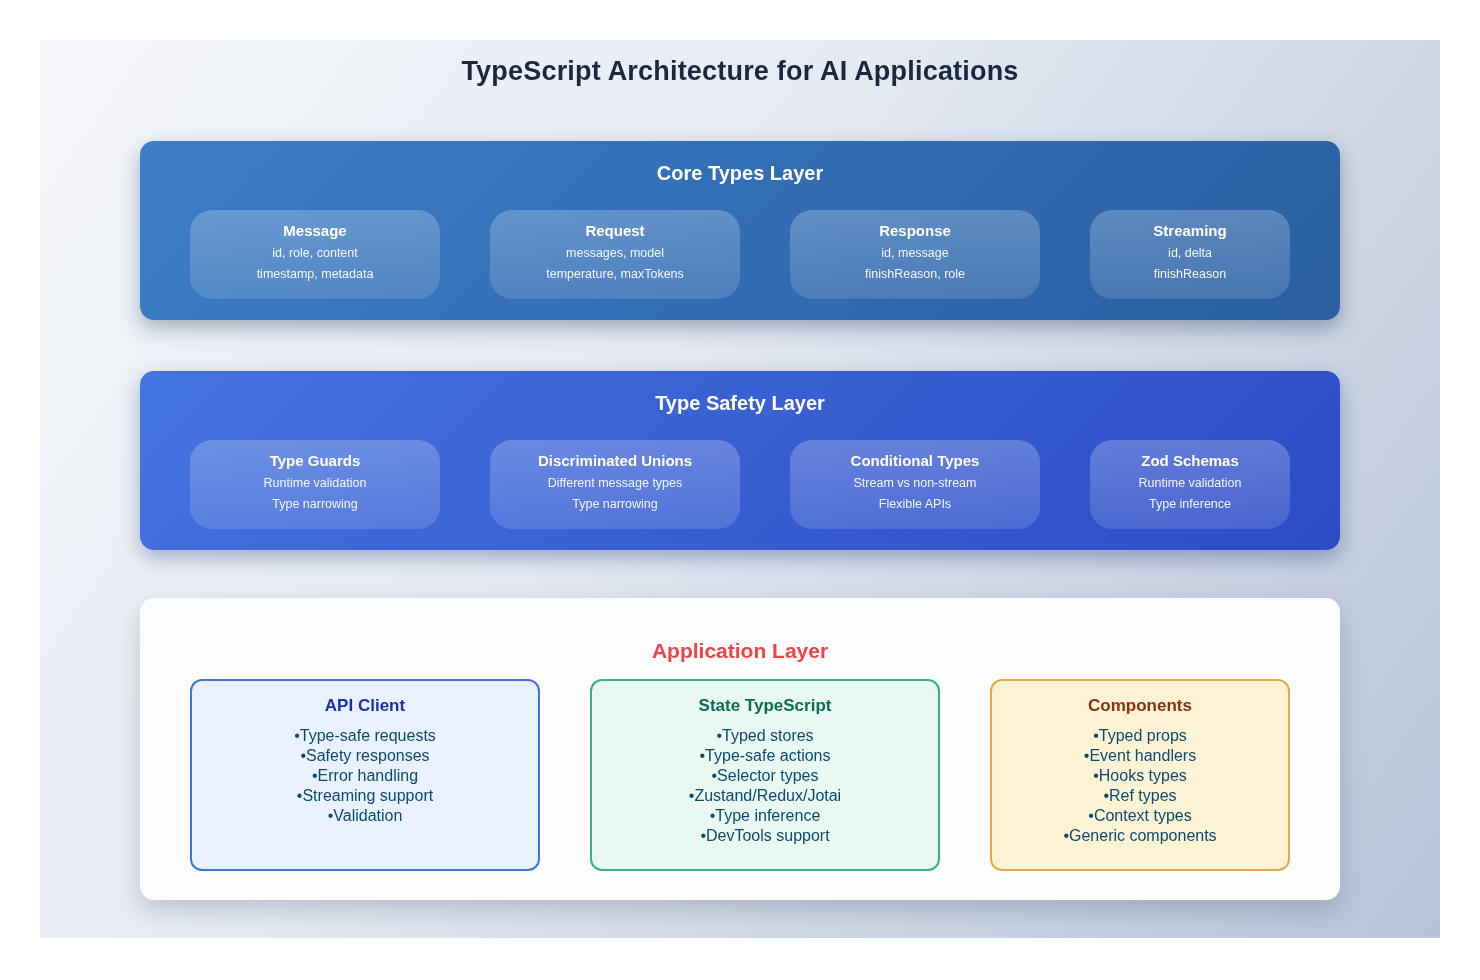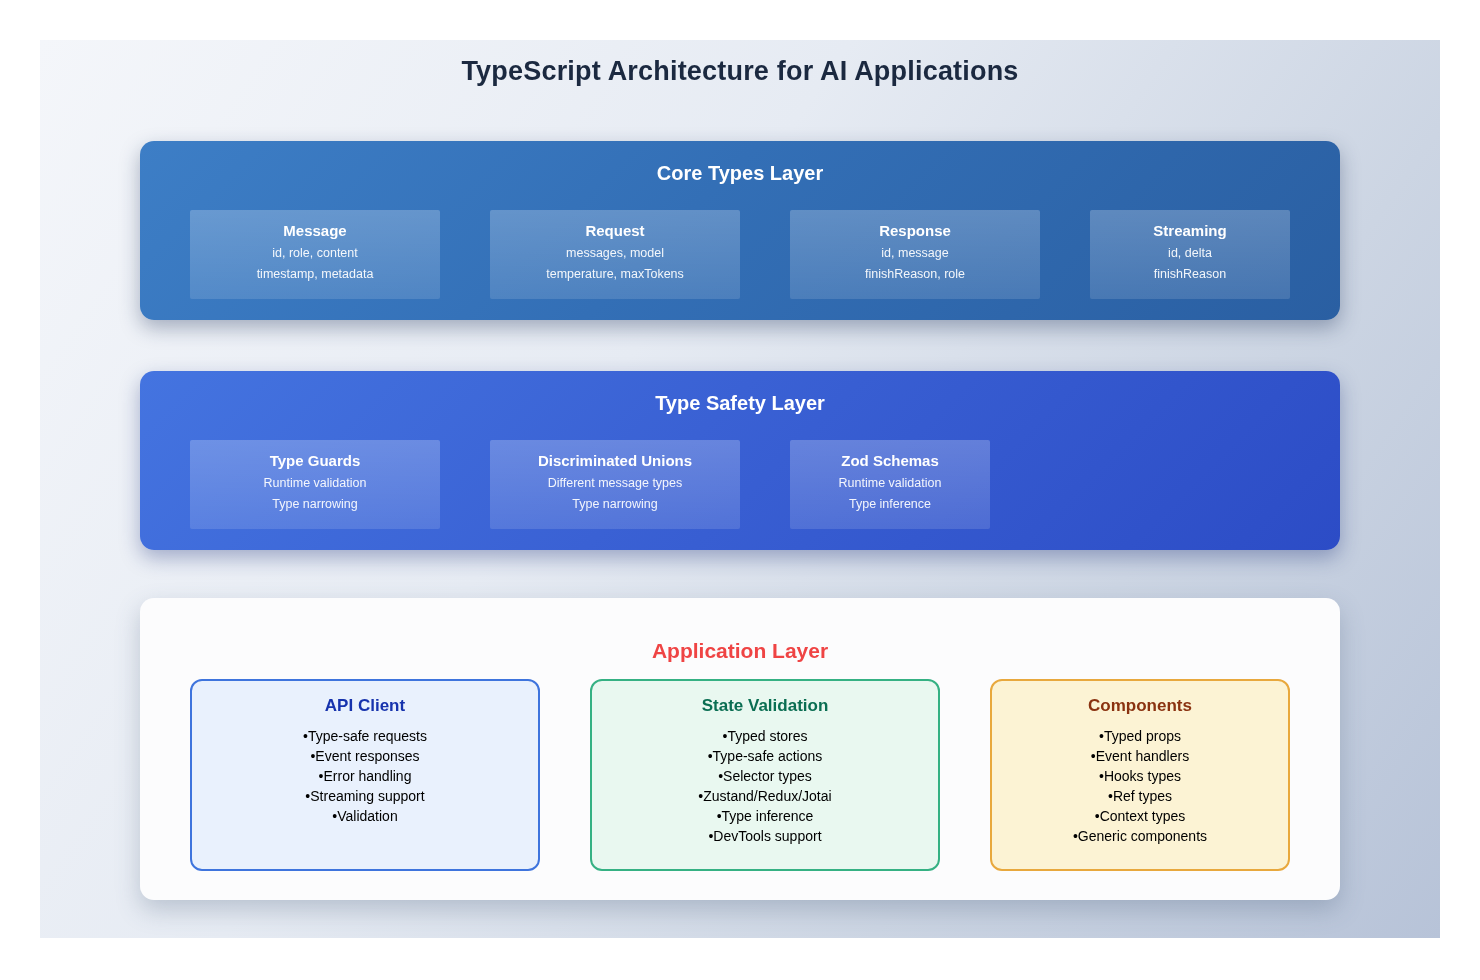--- a/index.html
+++ b/index.html
@@ -81,21 +81,21 @@
     top: 69px;
     width: 1100px;
     display: flex;
     gap: 50px;
   }
   .layer-app .cards-row {
     top: 81px;
   }
   .bcard {
     height: 89px;
-    border-radius: 2px;
+    border-radius: 22px;
     background: linear-gradient(180deg, rgba(255,255,255,0.23), rgba(255,255,255,0.13));
     text-align: center;
     box-sizing: border-box;
   }
   .w250 { width: 250px; }
   .w200 { width: 200px; }
   .bcard .bcard-title {
     margin: 12px 0 0 0;
     font-size: 15px;
     font-weight: bold;
@@ -132,23 +132,23 @@
     font-size: 17px;
     font-weight: bold;
   }
   .acard-api .acard-title { color: #1733ad; }
   .acard-state .acard-title { color: #0a6e52; }
   .acard-components .acard-title { color: #8a3210; }
   .acard .acard-items {
     margin-top: 10px;
   }
   .acard .item {
-    font-size: 14px;
+    font-size: 16px;
     line-height: 20px;
-    color: #000000;
+    color: #0c4a6e;
   }
   .acard .item::before {
     content: "\2022 ";
   }
 </style>
 </head>
 <body>
 
 <div class="stage">
   <div class="canvas">
@@ -187,45 +187,50 @@
         <div class="bcard w250">
           <div class="bcard-title">Type Guards</div>
           <div class="bcard-line">Runtime validation</div>
           <div class="bcard-line">Type narrowing</div>
         </div>
         <div class="bcard w250">
           <div class="bcard-title">Discriminated Unions</div>
           <div class="bcard-line">Different message types</div>
           <div class="bcard-line">Type narrowing</div>
         </div>
+        <div class="bcard w250">
+          <div class="bcard-title">Conditional Types</div>
+          <div class="bcard-line">Stream vs non-stream</div>
+          <div class="bcard-line">Flexible APIs</div>
+        </div>
         <div class="bcard w200">
           <div class="bcard-title">Zod Schemas</div>
           <div class="bcard-line">Runtime validation</div>
           <div class="bcard-line">Type inference</div>
         </div>
       </div>
     </div>
 
     <div class="layer layer-app">
       <div class="layer-title">Application Layer</div>
       <div class="cards-row">
 
         <div class="acard acard-api w350">
           <div class="acard-title">API Client</div>
           <div class="acard-items">
             <div class="item">Type-safe requests</div>
-            <div class="item">Event responses</div>
+            <div class="item">Safety responses</div>
             <div class="item">Error handling</div>
             <div class="item">Streaming support</div>
             <div class="item">Validation</div>
           </div>
         </div>
 
         <div class="acard acard-state w350">
-          <div class="acard-title">State Validation</div>
+          <div class="acard-title">State TypeScript</div>
           <div class="acard-items">
             <div class="item">Typed stores</div>
             <div class="item">Type-safe actions</div>
             <div class="item">Selector types</div>
             <div class="item">Zustand/Redux/Jotai</div>
             <div class="item">Type inference</div>
             <div class="item">DevTools support</div>
           </div>
         </div>
 

